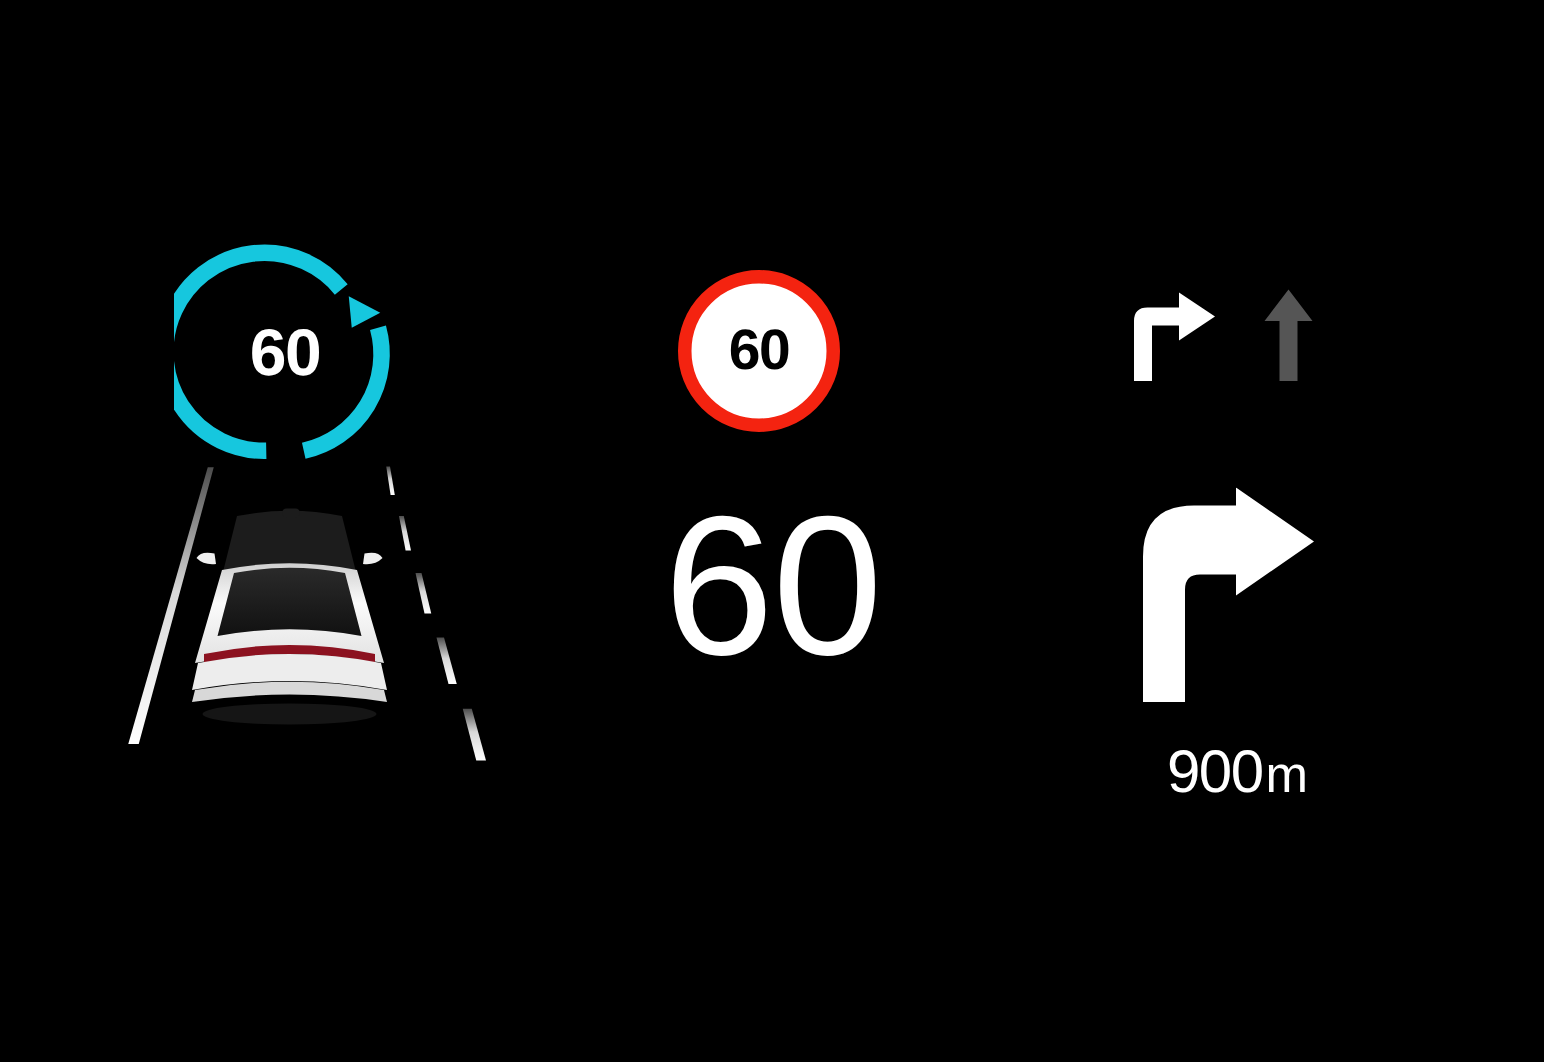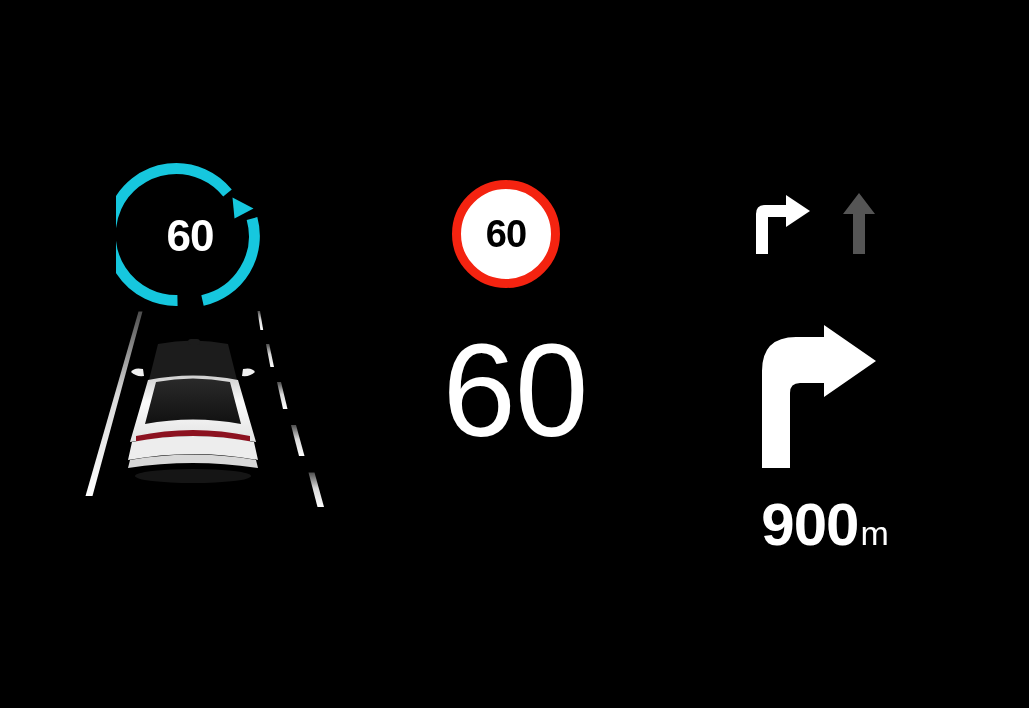--- a/index.html
+++ b/index.html
@@ -122,22 +122,22 @@
   #distance {
     position: absolute;
     left: 0;
     top: 355px;
     width: 250px;
     text-align: center;
     color: #ffffff;
     white-space: nowrap;
   }
   #distance-value {
-    font-size: 60px;
-    font-weight: 700;
+    font-size: 40px;
+    font-weight: 400;
     line-height: 1;
     letter-spacing: -1px;
   }
   #distance-unit {
     font-size: 34px;
     font-weight: 400;
     line-height: 1;
     margin-left: 2px;
   }
 </style>

